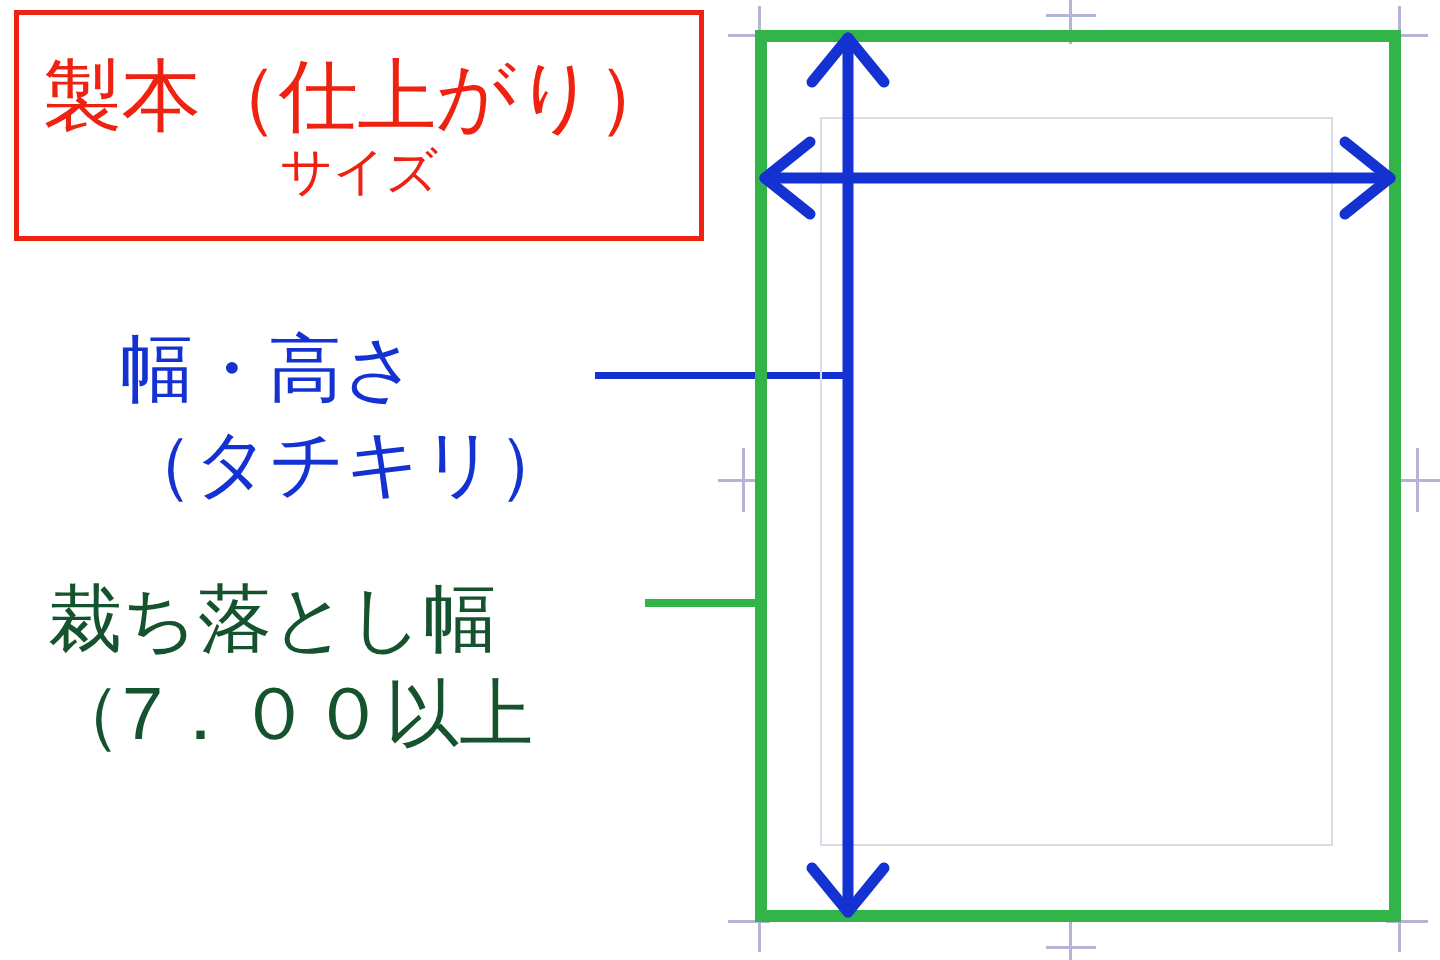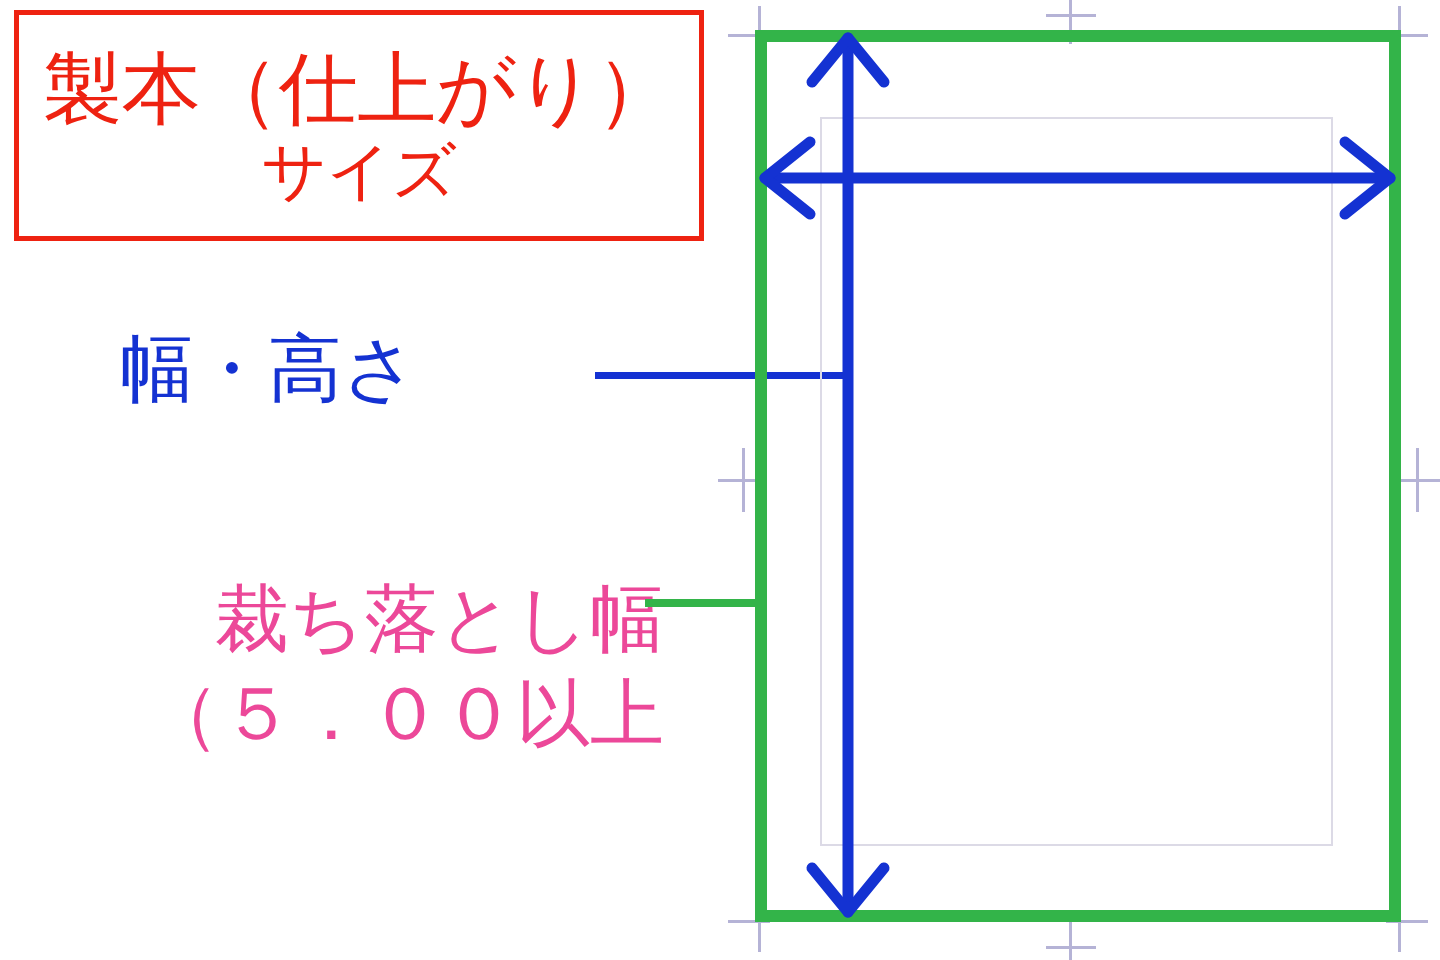--- a/index.html
+++ b/index.html
@@ -41,21 +41,21 @@
   }
   .red-line {
     color: #ee2211;
     font-size: 79px;
     line-height: 1.16;
     letter-spacing: -0.5px;
     white-space: nowrap;
     font-weight: 400;
   }
   .red-line.second {
-    font-size: 64px;
+    font-size: 52px;
   }
 
   
   .blue-label {
     position: absolute;
     left: 120px;
     top: 322px;
     width: 520px;
     text-align: left;
     color: #1432d2;
@@ -65,22 +65,22 @@
   }
   .blue-label .l1 { display:block; }
   .blue-label .l2 { display:block; }
 
   
   .green-label {
     position: absolute;
     left: 48px;
     top: 572px;
     width: 616px;
-    text-align: right;
-    color: #ec4899;
+    text-align: left;
+    color: #14532d;
     font-size: 74px;
     line-height: 1.28;
     white-space: nowrap;
   }
   .green-label span { display: block; }
   .green-label .g1 { letter-spacing: 0px; }
 
   
   .leader-blue {
     position: absolute;
@@ -154,25 +154,26 @@
 
 <div id="stage">
 
   <div class="red-box">
     <div class="red-line">製本（仕上がり）</div>
     <div class="red-line second">サイズ</div>
   </div>
 
   <div class="blue-label">
     <span class="l1">幅・高さ</span>
+    <span class="l2">（タチキリ）</span>
   </div>
 
   <div class="green-label">
     <span class="g1">裁ち落とし幅</span>
-    <span class="g2">（５．００以上</span>
+    <span class="g2">（7．００以上</span>
   </div>
 
   <div class="leader-blue"></div>
   <div class="leader-green"></div>
 
   <div class="crop" style="left:728px; top:6px; width:60px; height:60px;">
     <div class="vbar" style="left:30px; top:0px; height:42px;"></div>
     <div class="hbar" style="left:0px; top:28px; width:42px;"></div>
   </div>
 

